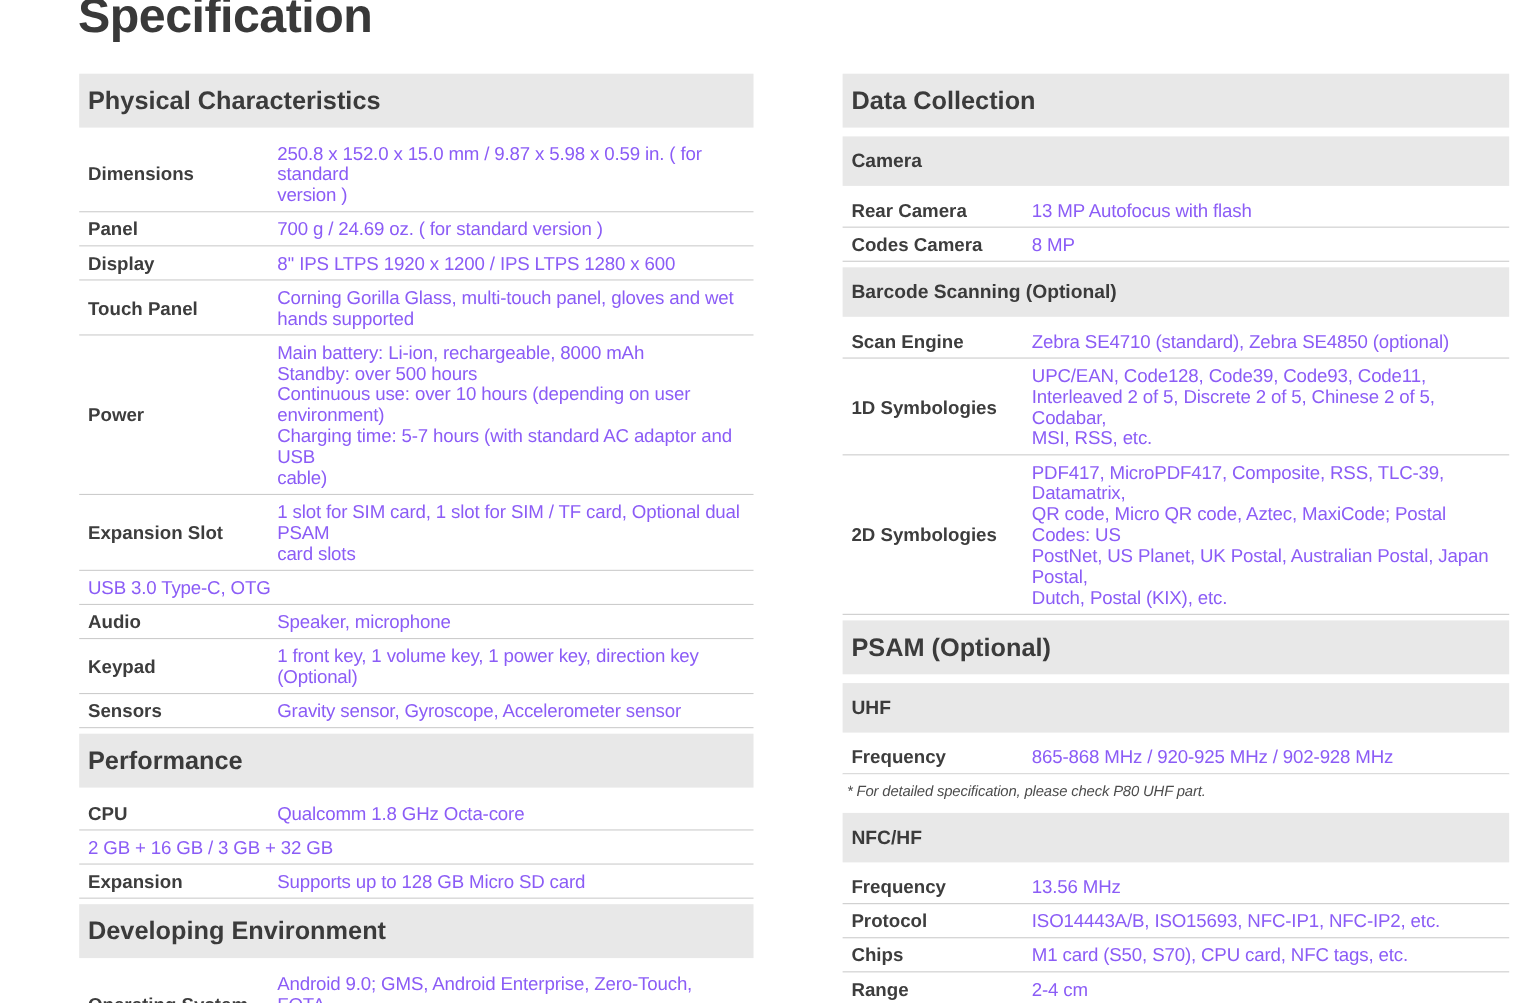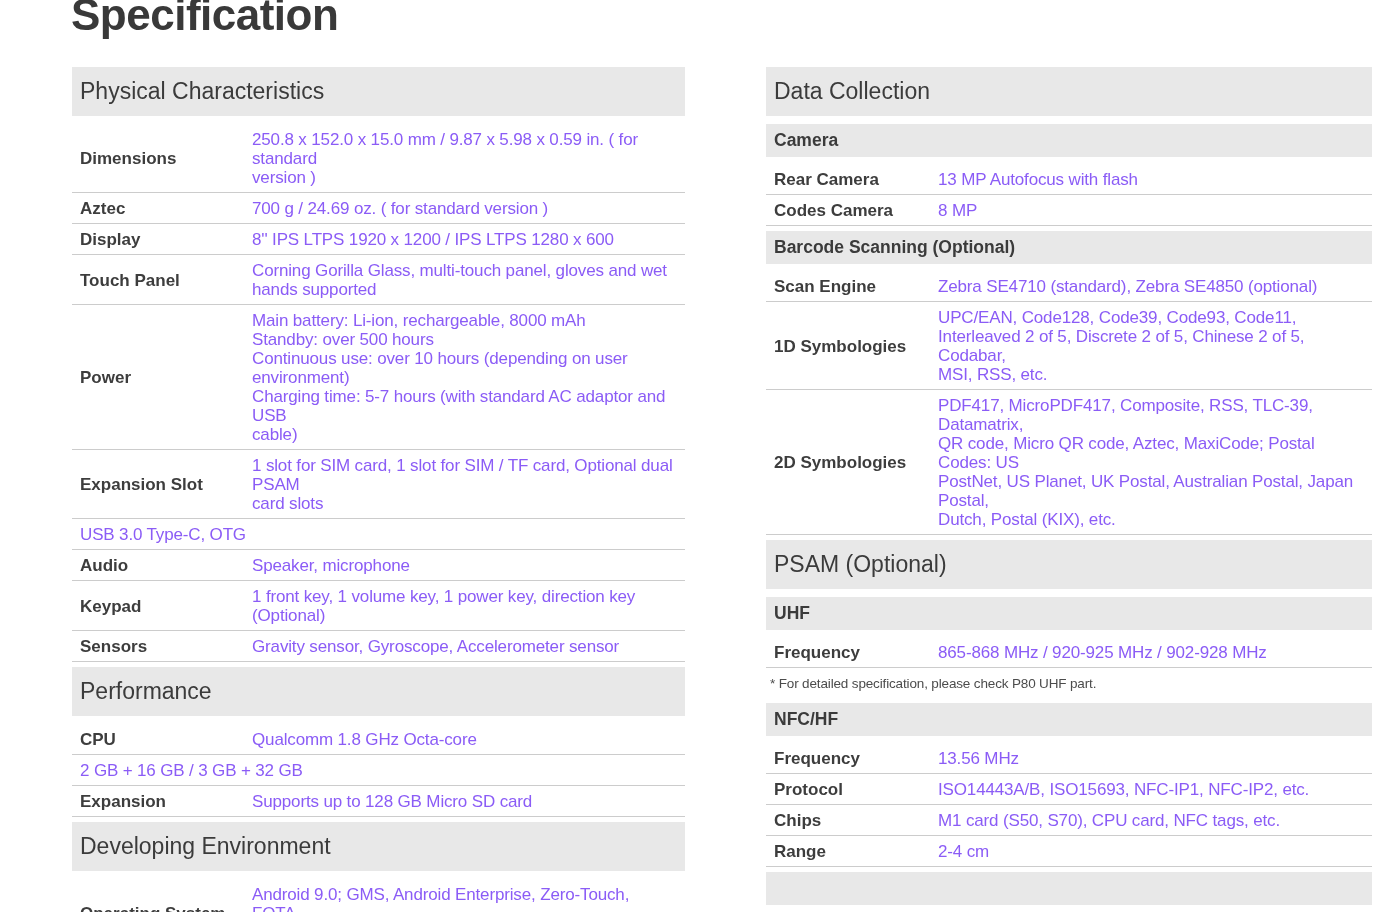--- a/index.html
+++ b/index.html
@@ -43,26 +43,26 @@
     height: 1400px;
     background: #cfcfcf;
   }
   .hdr-lg {
     height: 49px;
     background: #e8e8e8;
     display: flex;
     align-items: center;
     padding-left: 8px;
     font-size: 23px;
-    font-weight: 400;
+    font-weight: 700;
     color: #3b3b3b;
     margin-bottom: 8px;
   }
   .hdr-sm {
-    height: 33px;
+    height: 45px;
     background: #e8e8e8;
     display: flex;
     align-items: center;
     padding-left: 8px;
     font-size: 17.5px;
     font-weight: 700;
     color: #3b3b3b;
     margin-bottom: 7px;
   }
   .spec-table { margin-bottom: 5px; }
@@ -90,39 +90,40 @@
     letter-spacing: -0.15px;
     white-space: pre-line;
   }
   .table-note {
     background: #ffffff;
     padding: 6px 8px 5px 4px;
     font-size: 13.5px;
     line-height: 19px;
     color: #4c4c4c;
     letter-spacing: -0.15px;
+    font-style: italic;
   }
 </style>
 </head>
 <body>
 
 <div class="page">
   <h1 class="page-title">Specification</h1>
   <div class="col col-left">
       <div class="hdr-lg">
         <span>Physical Characteristics</span>
       </div>
       <div class="spec-table">
         <div class="spec-row">
           <div class="cell-label">Dimensions</div>
           <div class="cell-value">250.8 x 152.0 x 15.0 mm / 9.87 x 5.98 x 0.59 in. ( for standard
 version )</div>
         </div>
         <div class="spec-row">
-          <div class="cell-label">Aztec</div>
+          <div class="cell-label">Panel</div>
           <div class="cell-value">700 g / 24.69 oz. ( for standard version )</div>
         </div>
         <div class="spec-row">
           <div class="cell-label">Display</div>
           <div class="cell-value">8'' IPS LTPS 1920 x 1200 / IPS LTPS 1280 x 600</div>
         </div>
         <div class="spec-row">
           <div class="cell-label">Touch Panel</div>
           <div class="cell-value">Corning Gorilla Glass, multi-touch panel, gloves and wet
 hands supported</div>

